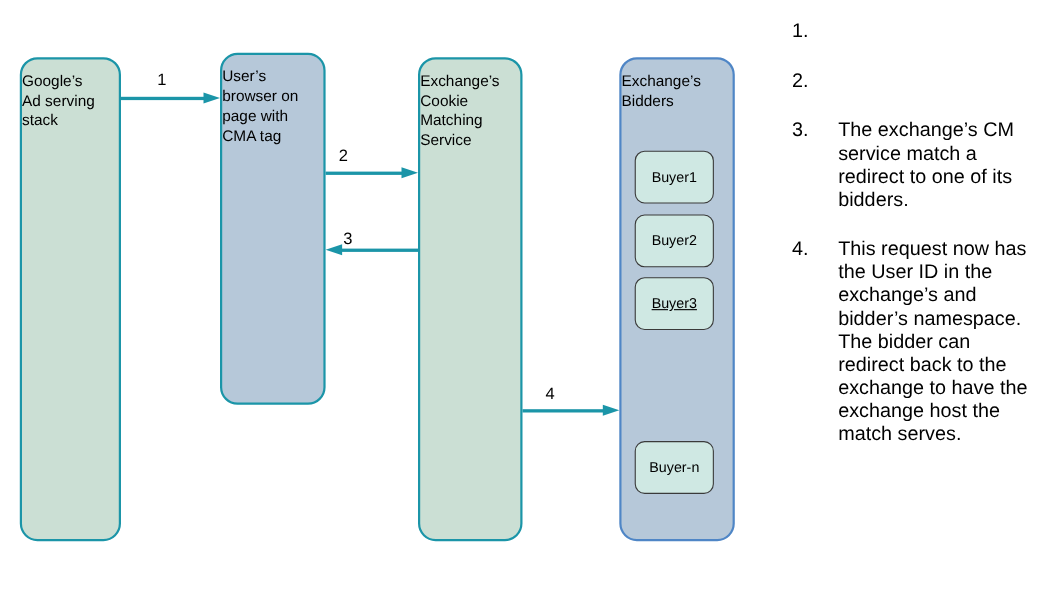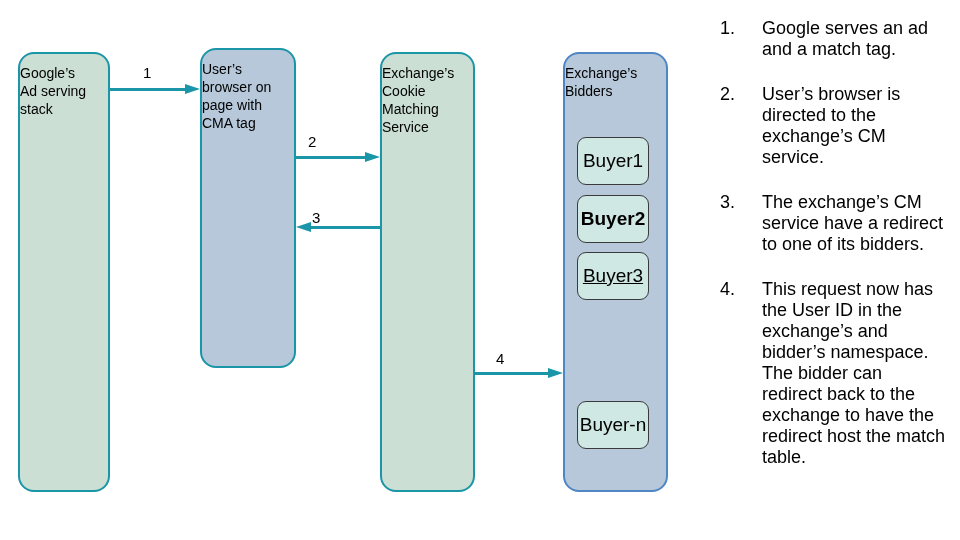--- a/index.html
+++ b/index.html
@@ -44,27 +44,27 @@
 
   
   .buyer{
     position:absolute;
     left:12px;
     width:72px;
     height:48px;
     background:var(--buyer-fill);
     border:1.5px solid var(--buyer-border);
     border-radius:9px;
-    font-size:19px;
+    font-size:13px;
     display:flex;
     align-items:center;
     justify-content:center;
   }
   #buyer-1{top:83px;}
-  #buyer-2{top:141px;font-weight:bold;}
+  #buyer-2{top:141px;}
   #buyer-3{top:198px;text-decoration:underline;}
   #buyer-n{top:347px;}
 
   
   .arrow{position:absolute;height:13px;}
   .arrow .shaft{
     position:absolute;top:5px;height:3px;background:var(--teal);
     left:0;right:13px;
   }
   .arrow .head{
@@ -171,29 +171,27 @@
   </div>
 
   <div class="arrow-num" id="num-1">1</div>
   <div class="arrow-num" id="num-2">2</div>
   <div class="arrow-num" id="num-3">3</div>
   <div class="arrow-num" id="num-4">4</div>
 
   <div class="steps">
     <div class="step">
       <div class="step-num">1.</div>
-      <div class="step-text">Google serves an ad and a match tag.</div>
     </div>
     <div class="step">
       <div class="step-num">2.</div>
-      <div class="step-text">User’s browser is directed to the exchange’s CM service.</div>
     </div>
     <div class="step">
       <div class="step-num">3.</div>
-      <div class="step-text">The exchange’s CM service have a redirect to one of its bidders.</div>
+      <div class="step-text">The exchange’s CM service match a redirect to one of its bidders.</div>
     </div>
     <div class="step">
       <div class="step-num">4.</div>
-      <div class="step-text">This request now has the User ID in the exchange’s and bidder’s namespace. The bidder can redirect back to the exchange to have the redirect host the match table.</div>
+      <div class="step-text">This request now has the User ID in the exchange’s and bidder’s namespace. The bidder can redirect back to the exchange to have the exchange host the match serves.</div>
     </div>
   </div>
 
 </div>
 
 </body></html>

